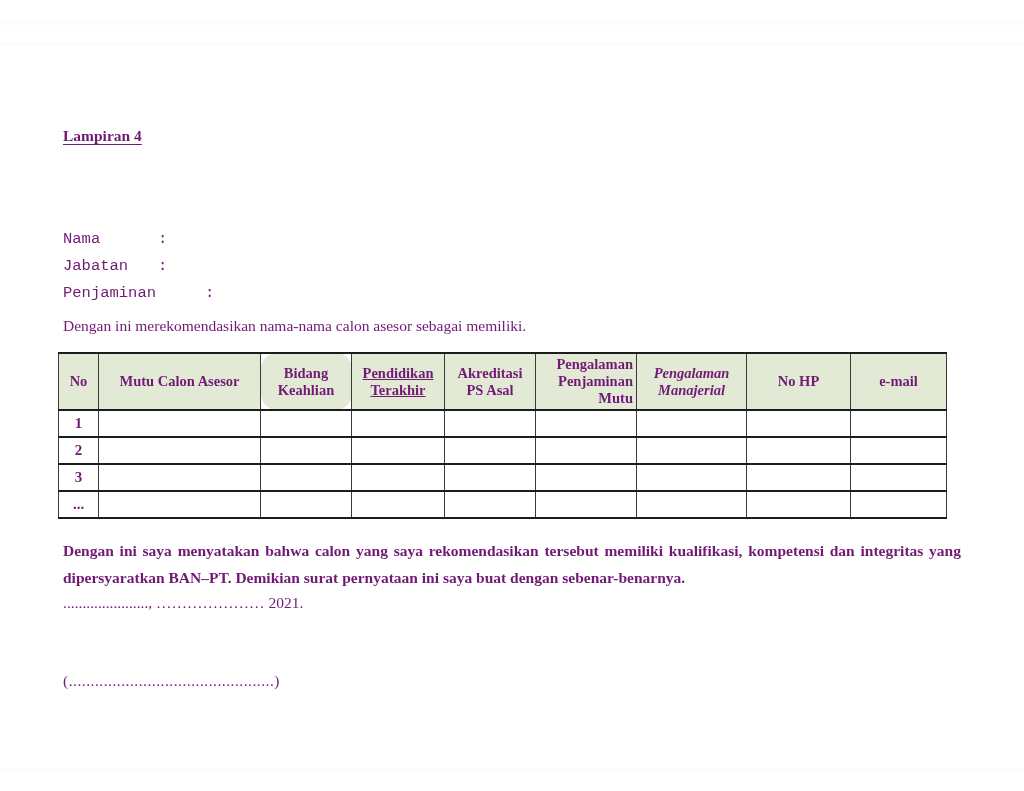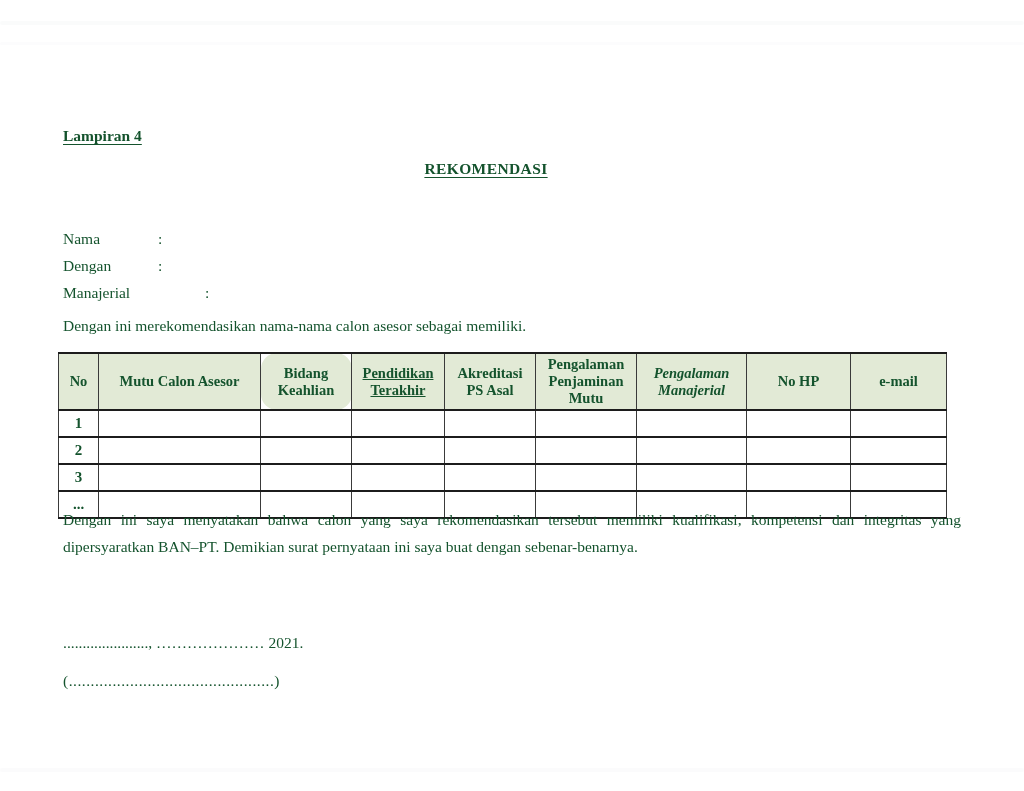--- a/index.html
+++ b/index.html
@@ -6,21 +6,21 @@
     margin: 0;
     padding: 0;
     background: #ffffff;
   }
   .page {
     position: relative;
     width: 1024px;
     height: 791px;
     background: #ffffff;
     font-family: "Liberation Serif", "DejaVu Serif", serif;
-    color: #14532d;
+    color: #701a75;
     overflow: hidden;
   }
   
   .artifact {
     position: absolute;
     background: #f6f7f8;
     border-radius: 2px;
   }
   .artifact.a1 { left: 0; top: 21px; width: 1024px; height: 4px; opacity: .55; }
   .artifact.a2 { left: 0; top: 42px; width: 1024px; height: 3px; opacity: .35; }
@@ -58,20 +58,21 @@
   .fields {
     position: absolute;
     left: 63px;
     top: 230px;
     font-size: 15.5px;
   }
   .field-row {
     display: flex;
     height: 27px;
     align-items: flex-start;
+    font-family: Liberation Mono, monospace;
   }
   .field-row .flabel { width: 95px; }
   .field-row.wide .flabel { width: 142px; }
   .lead-in {
     position: absolute;
     left: 63px;
     top: 317px;
     font-size: 15.5px;
   }
 
@@ -116,70 +117,67 @@
   .col-pendidikan{ width: 93px; }
   .col-akreditasi{ width: 91px; }
   .col-mutu      { width: 101px; }
   .col-manajerial{ width: 110px; }
   .col-hp        { width: 104px; }
   .col-email     { width: 96px; }
 
   .statement {
     position: absolute;
     left: 63px;
-    top: 506px;
+    top: 537px;
     width: 898px;
     font-size: 15.5px;
     line-height: 27px;
     text-align: justify;
+    font-weight: bold;
   }
   .date-line {
     position: absolute;
     left: 63px;
     top: 594px;
     font-size: 15.5px;
-    margin-top: 40px;
   }
   .signature-line {
     position: absolute;
     left: 63px;
     top: 672px;
     font-size: 15.5px;
     letter-spacing: 0.5px;
   }
 </style>
 </head>
 <body>
 
 <div class="page">
 
   <div class="artifact a1"></div>
   <div class="artifact a2"></div>
   <div class="artifact a3"></div>
 
   <div class="lampiran">Lampiran 4</div>
 
-  <div class="doc-title">
-    <span>REKOMENDASI</span>
-  </div>
 
 
   <div class="fields">
     <div class="field-row">
       <span class="flabel">Nama</span>
       <span class="fsep">:</span>
       <span class="fvalue"></span>
     </div>
     <div class="field-row">
-      <span class="flabel">Dengan</span>
+      <span class="flabel">Jabatan</span>
       <span class="fsep">:</span>
       <span class="fvalue"></span>
     </div>
     <div class="field-row wide">
-      <span class="flabel">Manajerial</span>
+      <span class="flabel">Penjaminan</span>
       <span class="fsep">:</span>
       <span class="fvalue"></span>
     </div>
   </div>
 
   <div class="lead-in">Dengan ini merekomendasikan nama-nama calon asesor sebagai memiliki.</div>
 
   <table class="rec-table">
     <colgroup>
       <col class="col-no">
@@ -192,21 +190,21 @@
         <col class="col-hp">
         <col class="col-email">
     </colgroup>
     <thead>
         <tr>
           <th style="background: rgb(226, 234, 214);">No</th>
           <th style="background: rgb(226, 234, 214);">Mutu Calon Asesor</th>
           <th style="background: rgb(226, 234, 214); border-radius: 16px;">Bidang Keahlian</th>
           <th style="background: rgb(226, 234, 214); text-decoration: underline;">Pendidikan Terakhir</th>
           <th style="background: rgb(226, 234, 214); margin-top: 20px;">Akreditasi PS Asal</th>
-          <th style="background: rgb(226, 234, 214);">Pengalaman Penjaminan Mutu</th>
+          <th style="background: rgb(226, 234, 214); text-align: right;">Pengalaman Penjaminan Mutu</th>
           <th style="background: rgb(226, 234, 214); font-style: italic;">Pengalaman Manajerial</th>
           <th style="background: rgb(226, 234, 214);">No HP</th>
           <th style="background: rgb(226, 234, 214); margin-top: 28px;">e-mail</th>
         </tr>
       </thead>
     <tbody>
         <tr>
           <td class="row-no">1</td>
           <td></td>
           <td></td>

